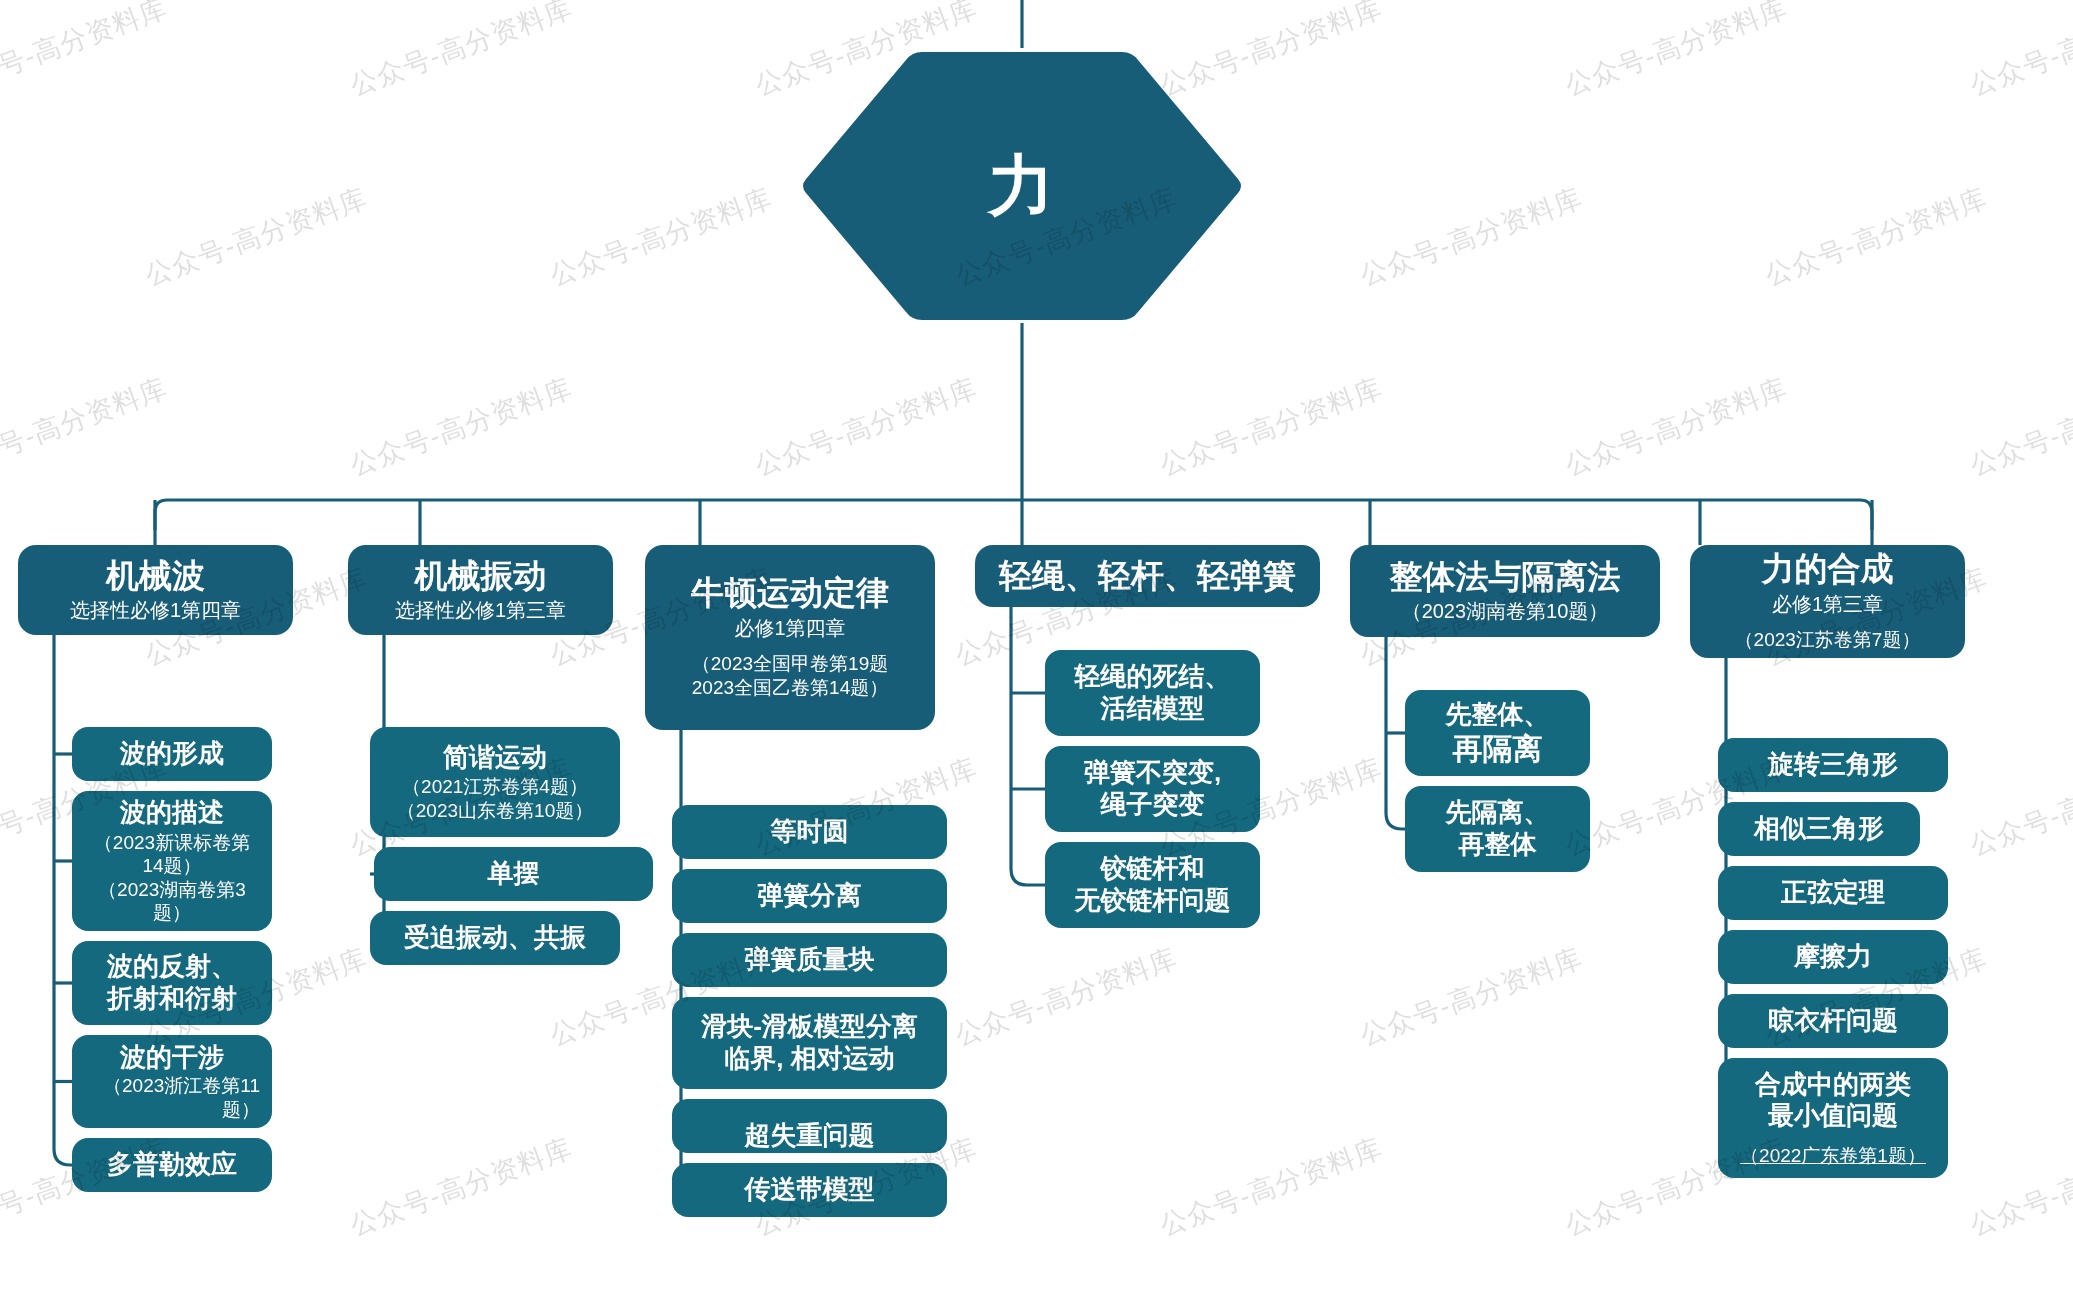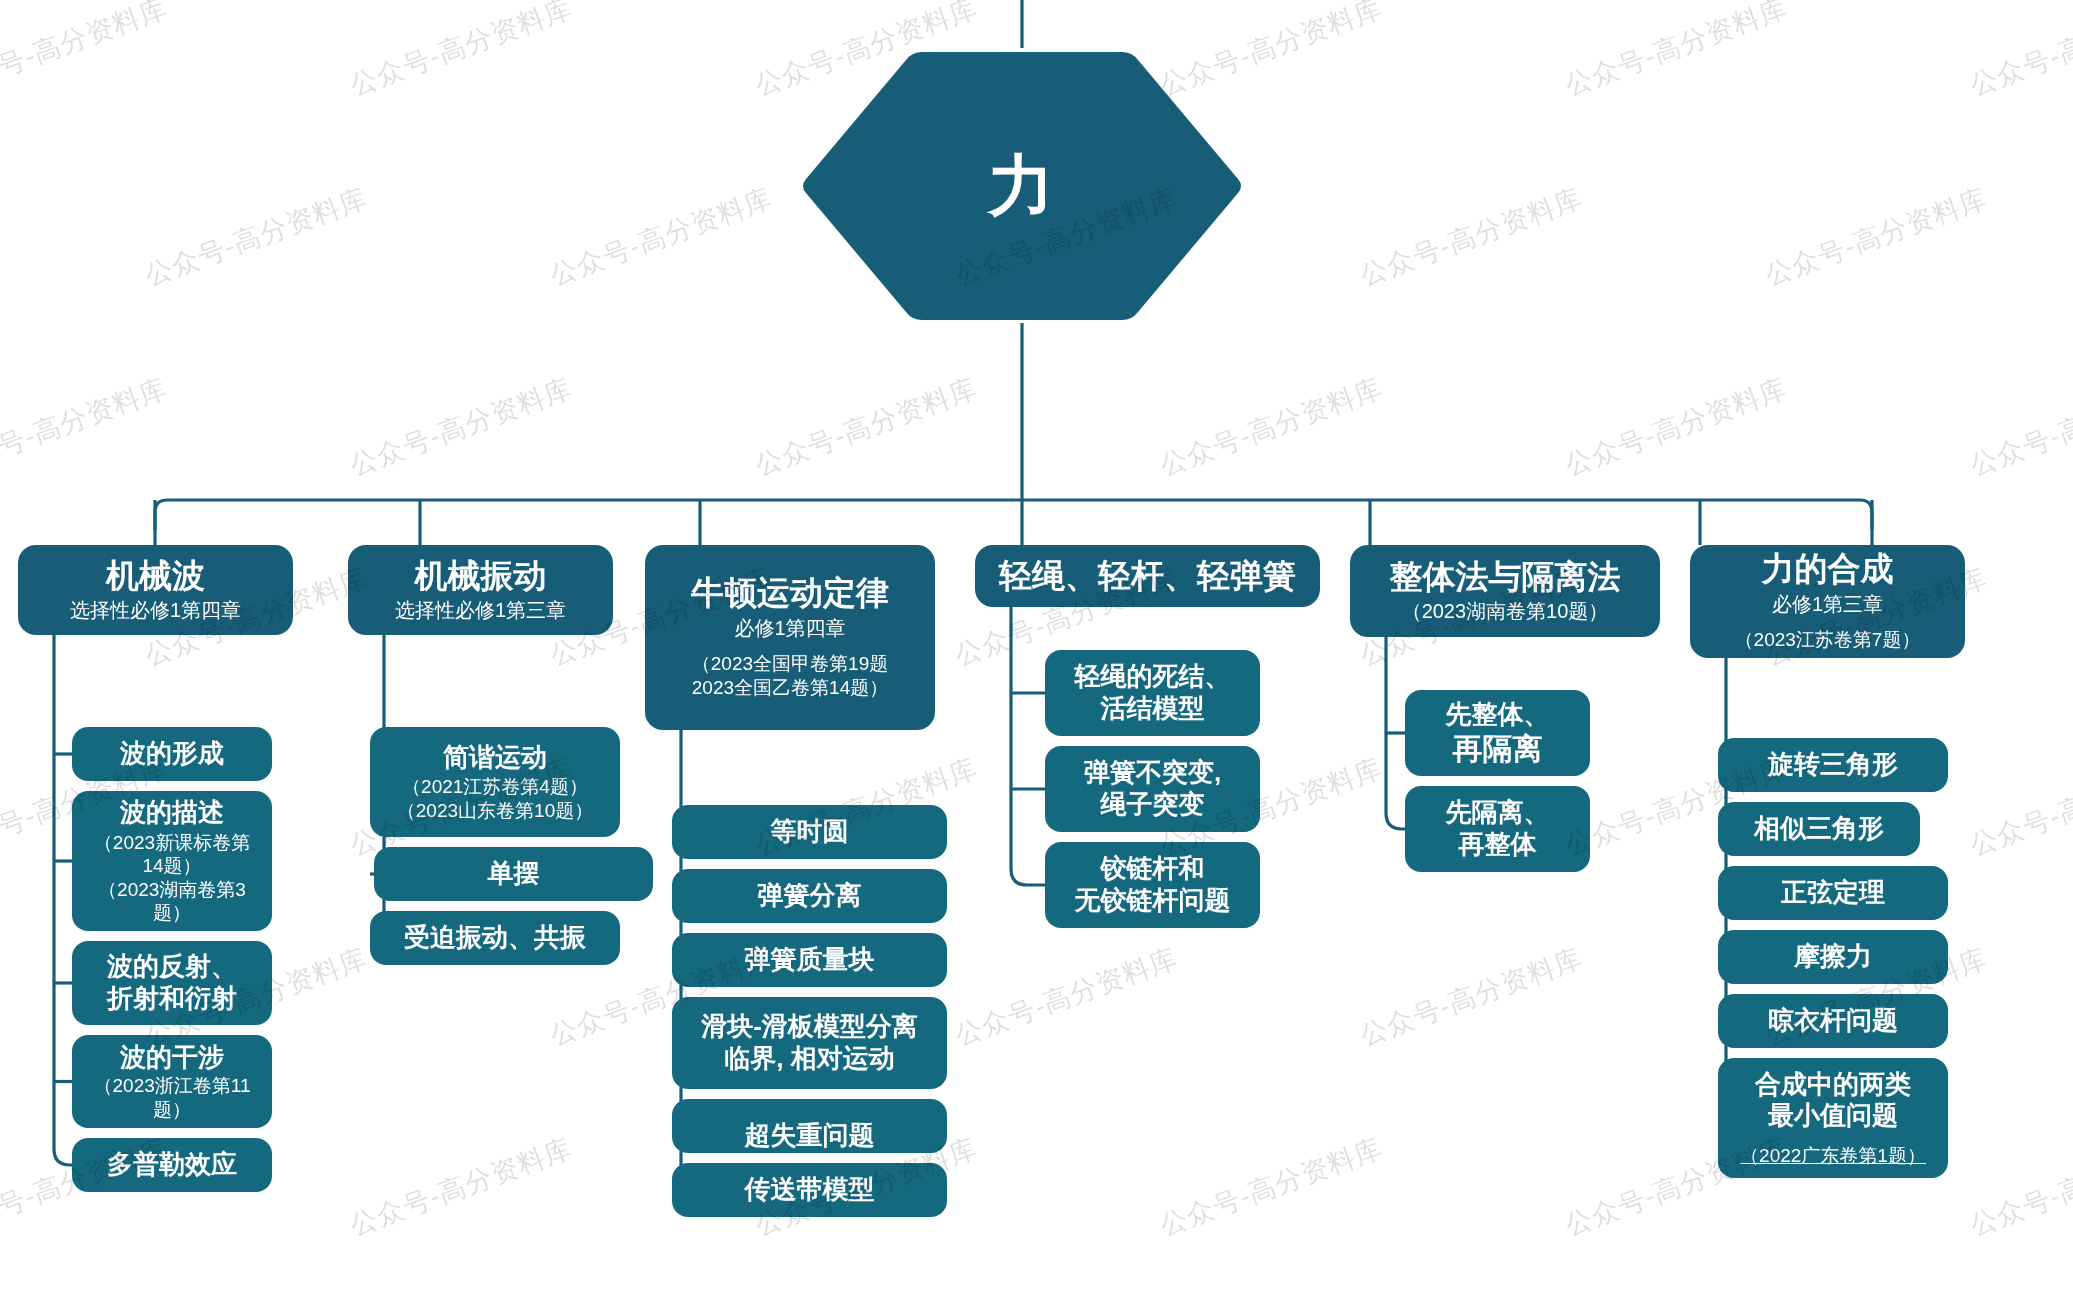--- a/index.html
+++ b/index.html
@@ -157,21 +157,21 @@
       <div class="node lvl2" style="left: 72px; top: 941px; width: 200px; min-height: 84px; height: 84px;">
         <div>
           <div class="n-title" style="font-size: 26px; line-height: 1.22;">波的反射、</div>
           <div class="n-title" style="font-size: 26px; line-height: 1.22;">折射和衍射</div>
         </div>
       </div>
       <div class="node lvl2" style="left: 72px; top: 1035px; width: 200px; min-height: 86px; height: 93px;">
         <div>
           <div class="n-title" style="font-size: 26px; line-height: 1.22;">波的干涉</div>
         </div>
-        <div style="margin-top: 1px;">
+        <div style="margin-top: 1px; text-align: right;">
           <div class="n-ref" style="font-size: 19px;">（2023浙江卷第11题）</div>
         </div>
       </div>
       <div class="node lvl2" style="left: 72px; top: 1138px; width: 200px; min-height: 54px; height: 54px;">
         <div>
           <div class="n-title" style="font-size: 26px; line-height: 1.22;">多普勒效应</div>
         </div>
       </div>
       <div class="node lvl1" style="left: 348px; top: 545px; width: 265px; min-height: 90px;">
         <div class="n-title" style="font-size: 33px;">机械振动</div>

